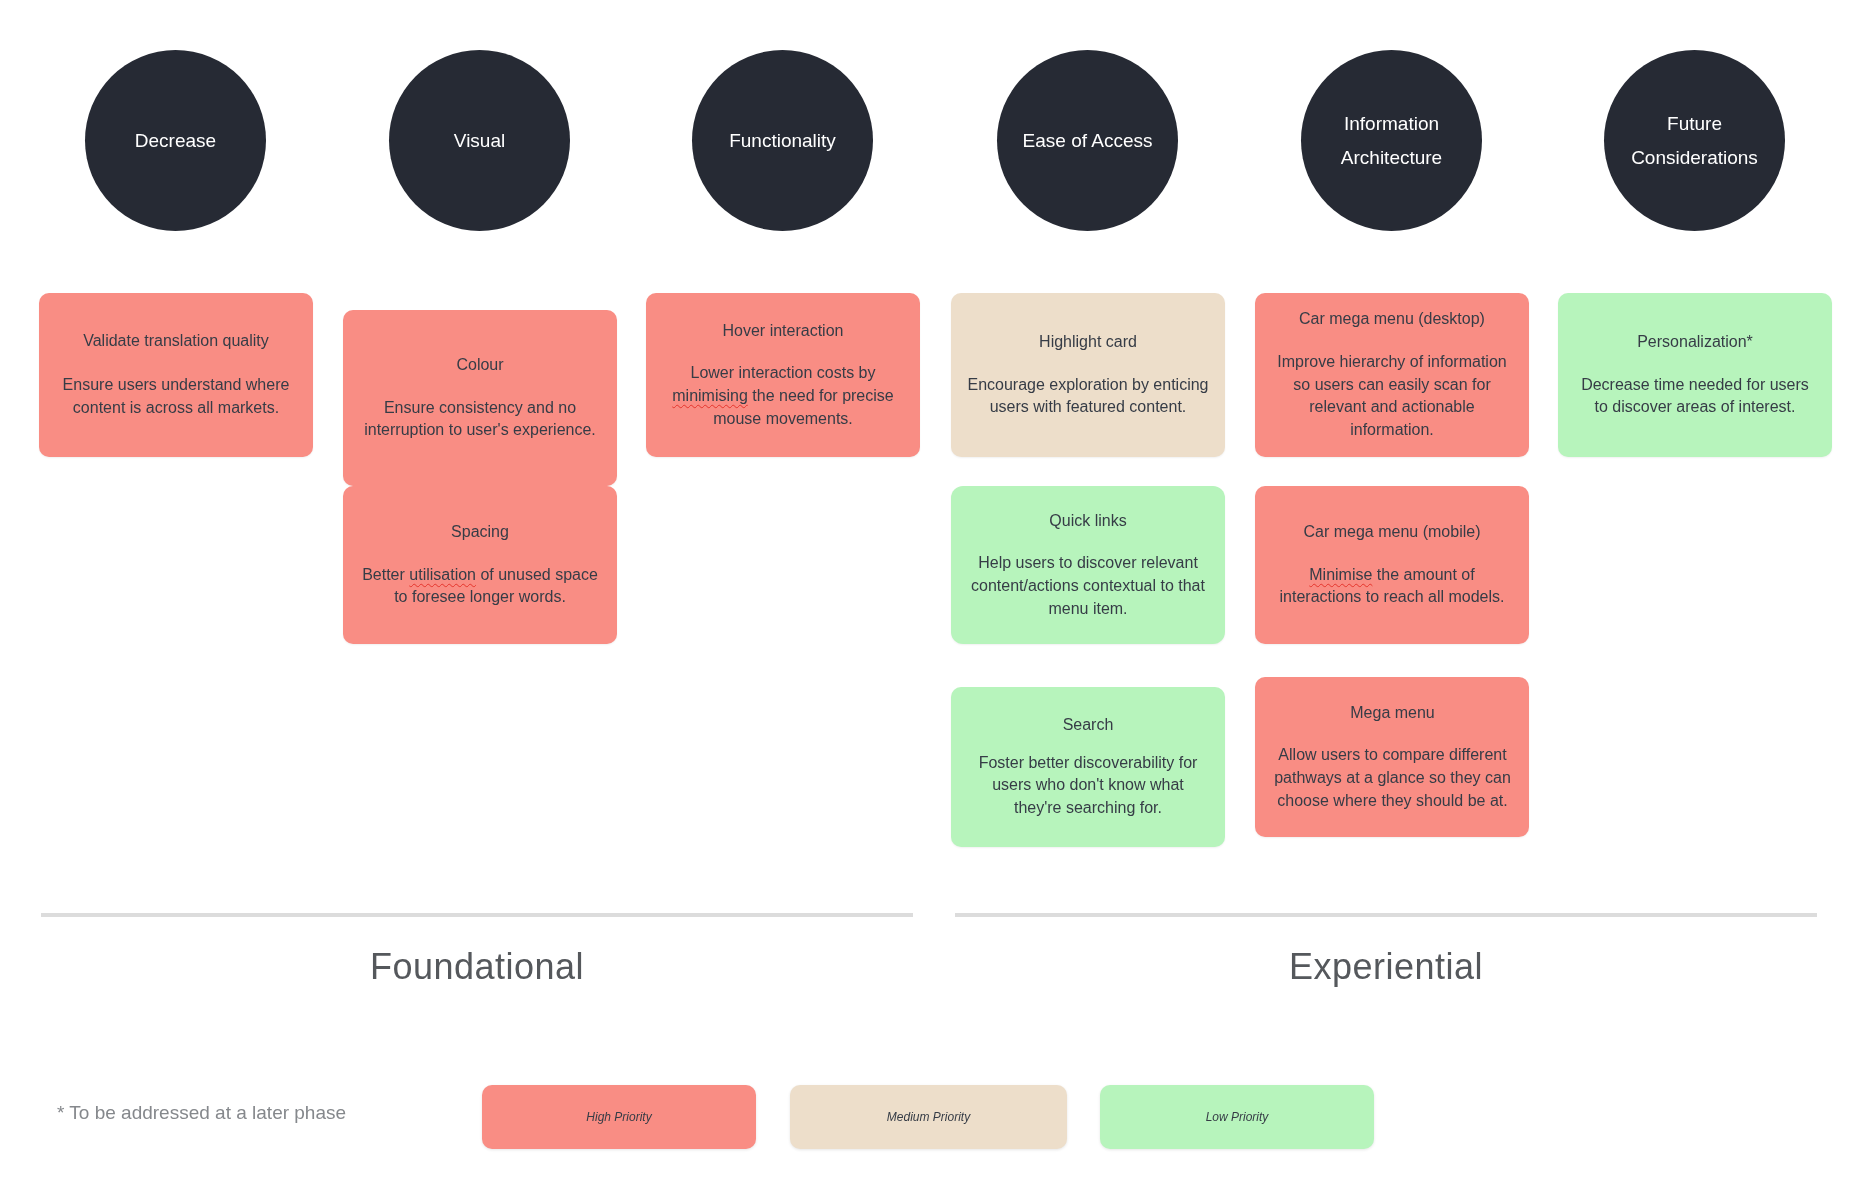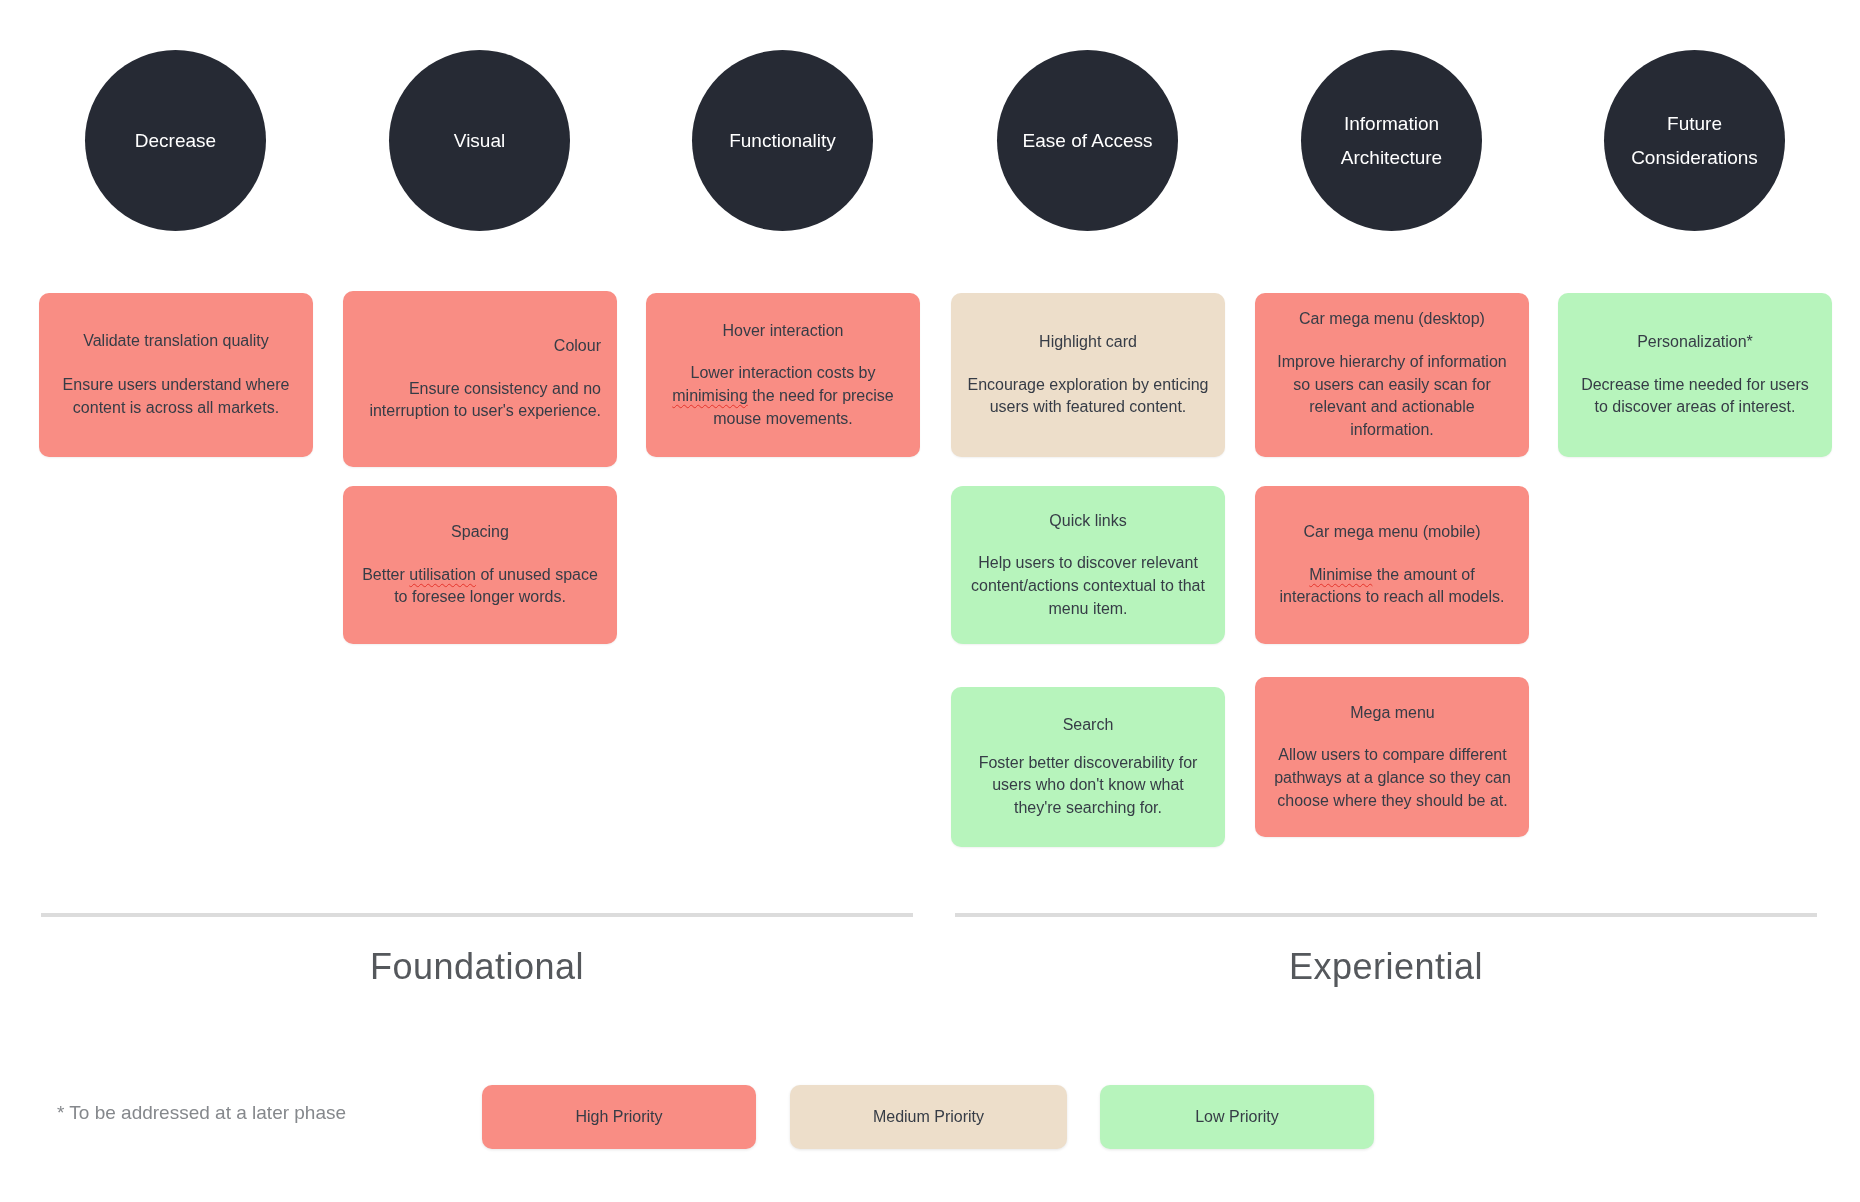--- a/index.html
+++ b/index.html
@@ -62,22 +62,23 @@
   .section-label-left{left:41px;width:872px;}
   .section-label-right{left:955px;width:862px;}
   .footnote{
     position:absolute;left:45px;top:1102px;
     font-size:19px;color:var(--footnote,#85888c);margin-left:12px;
   }
   .legend-pill{
     position:absolute;top:1085px;height:64px;width:274px;
     border-radius:10px;
     display:flex;align-items:center;justify-content:center;
-    font-size:16px;color:var(--card-text,#363c46);
+    font-size:12px;color:var(--card-text,#363c46);
     box-shadow:0 1px 3px rgba(0,0,0,0.10);
+    font-style:italic;
   }
   .legend-high{left:482px;}
   .legend-medium{left:790px;width:277px;}
   .legend-low{left:1100px;}
 </style>
 </head>
 <body>
 
 <div class="canvas">
 
@@ -88,21 +89,21 @@
         </div>
         <div class="card high" style="top: 293px; height: 164px; gap: 22px;">
           <div class="card-title">Validate translation quality</div>
           <div class="card-body">Ensure users understand where content is across all markets.</div>
         </div>
       </div>
       <div class="column" style="left: 343px;">
         <div class="circle">
           <div class="circle-label">Visual</div>
         </div>
-        <div class="card high" style="top: 291px; height: 176px; text-align: right;">
+        <div class="card high" style="top: 310px; height: 176px;">
           <div class="card-title">Colour</div>
           <div class="card-body">Ensure consistency and no interruption to user's experience.</div>
         </div>
         <div class="card high" style="top: 486px; height: 158px;">
           <div class="card-title">Spacing</div>
           <div class="card-body">Better <span class="misspell">utilisation</span> of unused space to foresee longer words.</div>
         </div>
       </div>
       <div class="column" style="left: 646px;">
         <div class="circle">

